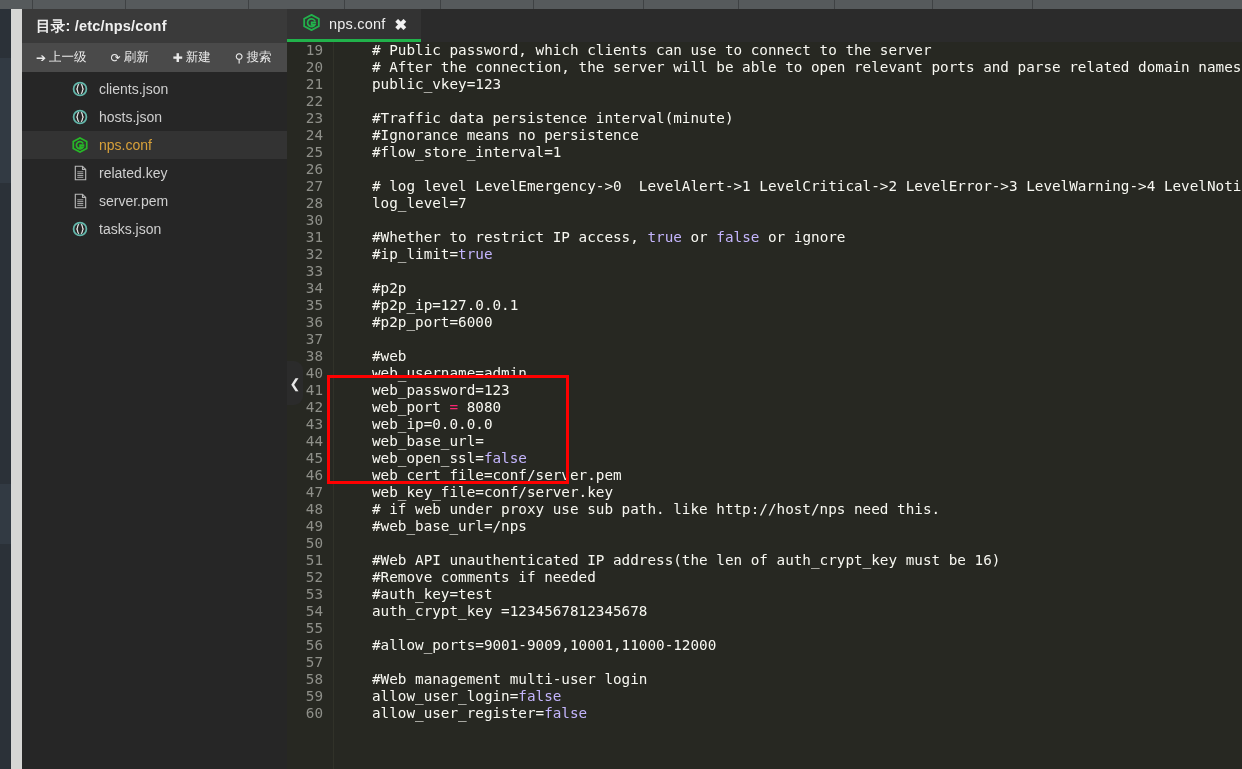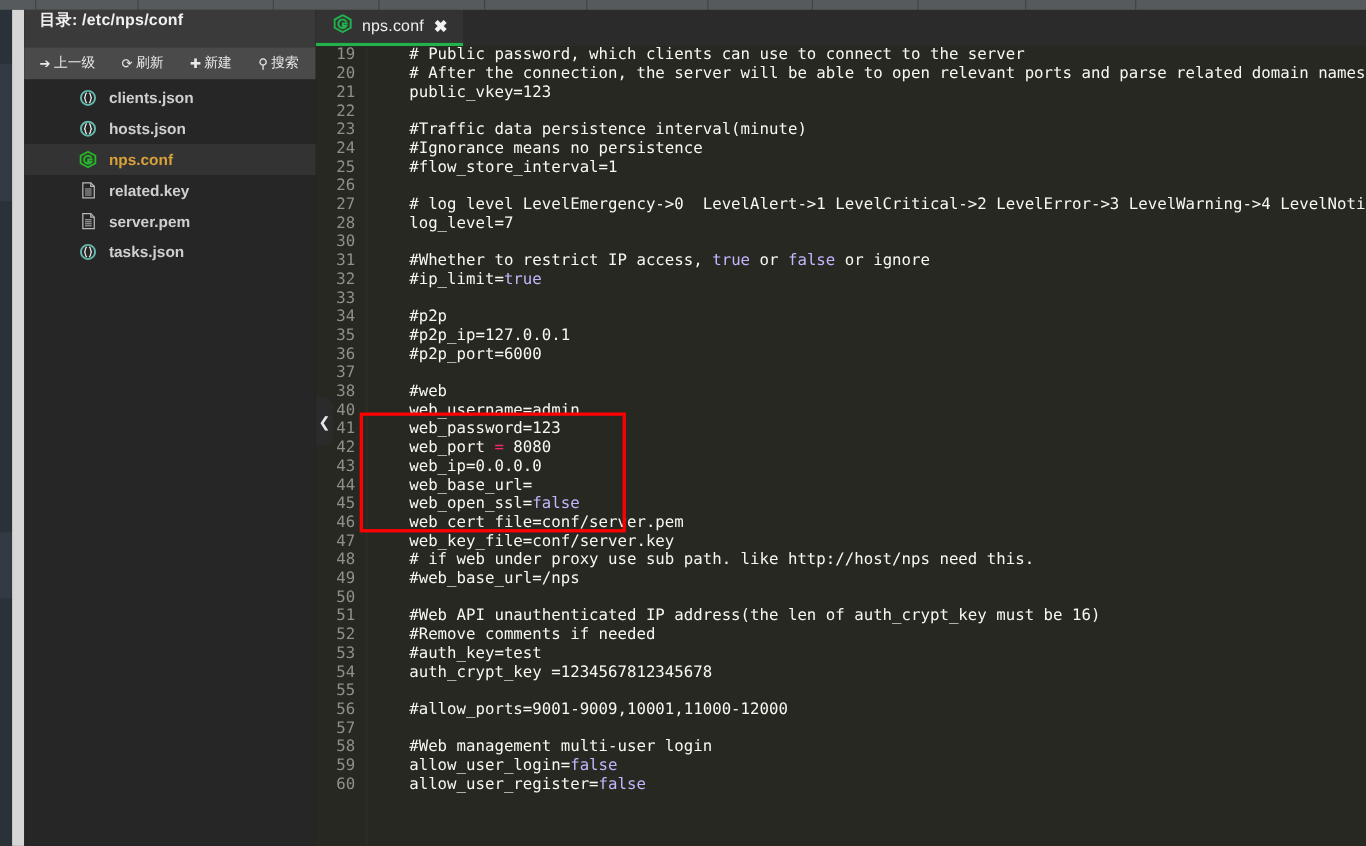--- a/index.html
+++ b/index.html
@@ -66,21 +66,21 @@
     left: 22px; top: 9px;
     width: 265px;
     height: 760px;
     background: #262626;
     color: #d4d4d4;
   }
   #file-panel-header {
     height: 34px;
     background: #3a3a3a;
     display: flex;
-    align-items: flex-start;
+    align-items: center;
     padding-left: 14px;
     box-sizing: border-box;
     font-size: 14.5px;
     font-weight: bold;
     color: #f0f0f0;
     letter-spacing: .2px;
   }
   #file-toolbar {
     height: 29px;
     background: #4a4a4a;
@@ -103,21 +103,20 @@
   .toolbtn .tb-ico {
     display: inline-block;
     font-size: 12px;
     line-height: 1;
     color: #eaeaea;
   }
   .toolbtn .tb-label { font-size: 12.5px; }
 
   #file-list {
     padding-top: 3px;
-    font-weight: bold;
   }
   .file-row {
     display: flex;
     align-items: center;
     height: 28px;
     padding-left: 48px;
     box-sizing: border-box;
     font-size: 14px;
     color: #cfcfcf;
     cursor: default;

